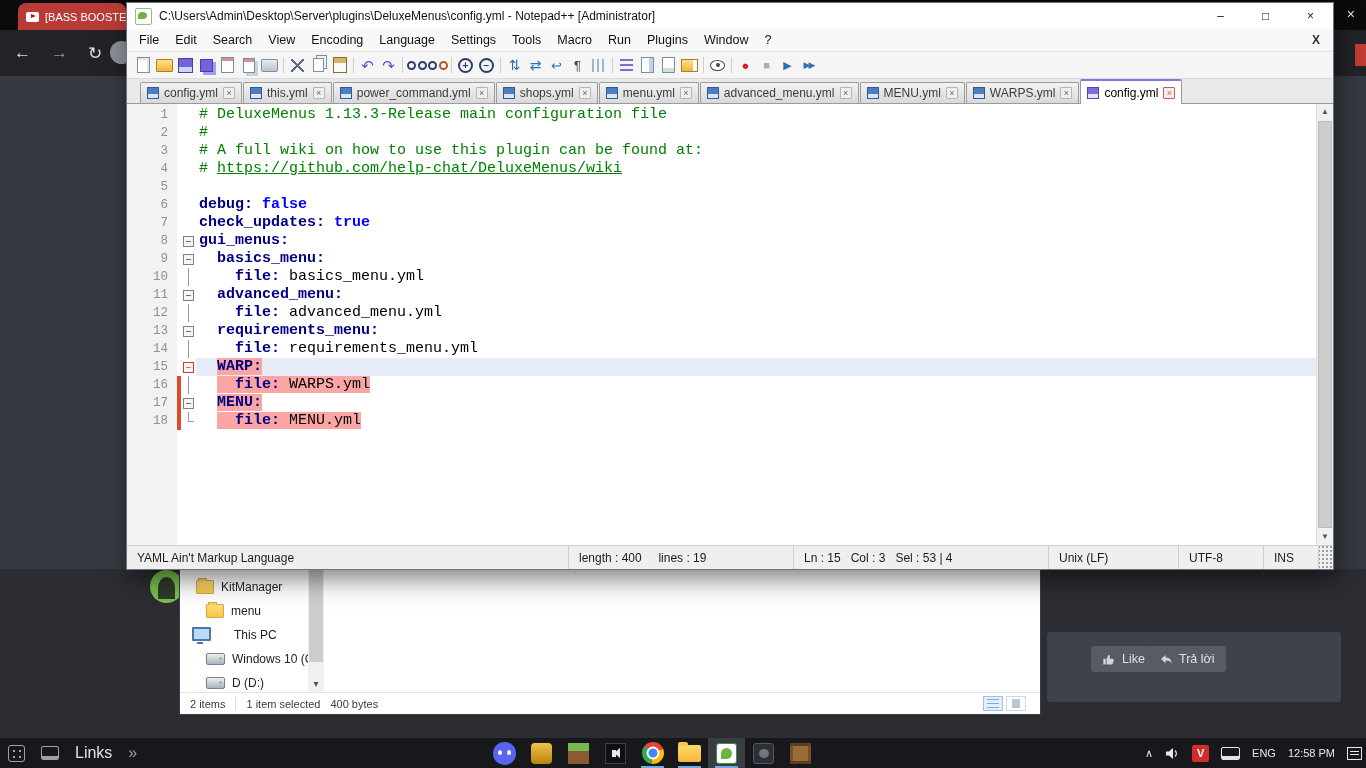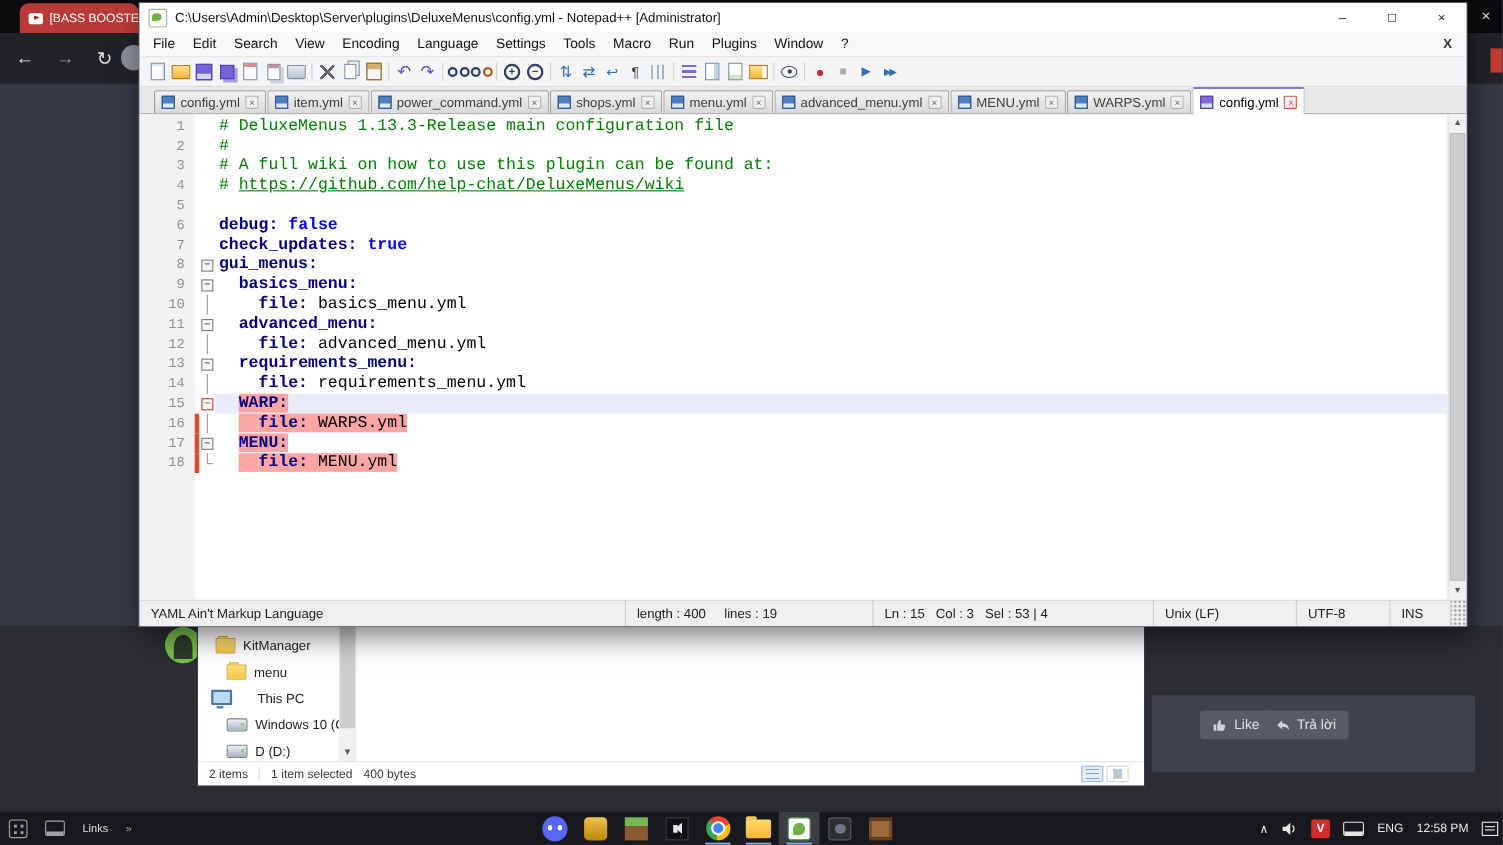--- a/index.html
+++ b/index.html
@@ -123,21 +123,21 @@
   .sarr{position:absolute;left:0;width:16px;height:16px;text-align:center;font-size:8px;line-height:16px;color:#555;background:#f1f1f1}
   .sarr.top{top:0}.sarr.bottom{bottom:0}
   .sthumb{position:absolute;left:1px;right:1px;top:17px;bottom:17px;background:#cdcdcd;border:1px solid #bdbdbd}
   
   .statusbar{height:23px;background:#efefef;border-top:1px solid #cfcfcf;display:flex;align-items:stretch;font-size:12px;color:#1c1c1c;flex:0 0 auto}
   .scell{display:flex;align-items:center;padding:0 10px;border-left:1px solid #cfcfcf;white-space:pre;overflow:hidden;box-sizing:border-box}
   .scell.first{border-left:none;flex:1}
   .grip{width:14px;border-left:1px solid #cfcfcf;background:radial-gradient(#9f9f9f 1px,transparent 1.2px);background-size:4px 4px;background-position:right bottom}
   
   .taskbar{position:absolute;left:0;top:738px;width:100%;height:30px;background:#17181c;z-index:50}
-  .tb-left{position:absolute;left:8px;top:0;height:30px;display:flex;align-items:center;gap:16px;color:#dfe1e5;font-size:10px}
+  .tb-left{position:absolute;left:8px;top:0;height:30px;display:flex;align-items:center;gap:16px;color:#dfe1e5;font-size:16px}
   .tb-ic-a{width:15px;height:15px;border:1px solid #c2c4c8;border-radius:3px;background:radial-gradient(#c2c4c8 1.3px,transparent 1.5px);background-size:6px 6px;background-position:2px 2px;opacity:.8}
   .tb-ic-b{width:16px;height:12px;border:1px solid #c2c4c8;border-radius:2px;box-shadow:inset 0 -3px 0 #c2c4c8;opacity:.8}
   .tb-more{color:#9ea2a8}
   .tb-apps{position:absolute;left:486px;top:0;height:30px;display:flex}
   .app{width:37px;height:30px;display:flex;align-items:center;justify-content:center;position:relative}
   .app.run::after{content:"";position:absolute;left:7px;right:7px;bottom:0;height:2px;background:#76a9dd}
   .app.active{background:#3a3d43}
   .ic{display:block}
   .ic-discord{width:23px;height:23px;border-radius:50%;background:#5865f2;position:relative}
   .ic-discord::after{content:"";position:absolute;left:5px;top:8px;width:4px;height:5px;border-radius:50%;background:#fff;box-shadow:9px 0 0 #fff}
@@ -308,21 +308,21 @@
         <span class="ti ti-macro-run-multiple"></span>
       </div>
     <div class="tabbar" id="tabs">
         <div class="tab">
           <span class="tabicon"></span>
           <span class="tablabel">config.yml</span>
           <span class="tabx">×</span>
         </div>
         <div class="tab">
           <span class="tabicon"></span>
-          <span class="tablabel">item.yml</span>
+          <span class="tablabel">this.yml</span>
           <span class="tabx">×</span>
         </div>
         <div class="tab">
           <span class="tabicon"></span>
           <span class="tablabel">power_command.yml</span>
           <span class="tabx">×</span>
         </div>
         <div class="tab">
           <span class="tabicon"></span>
           <span class="tablabel">shops.yml</span>

